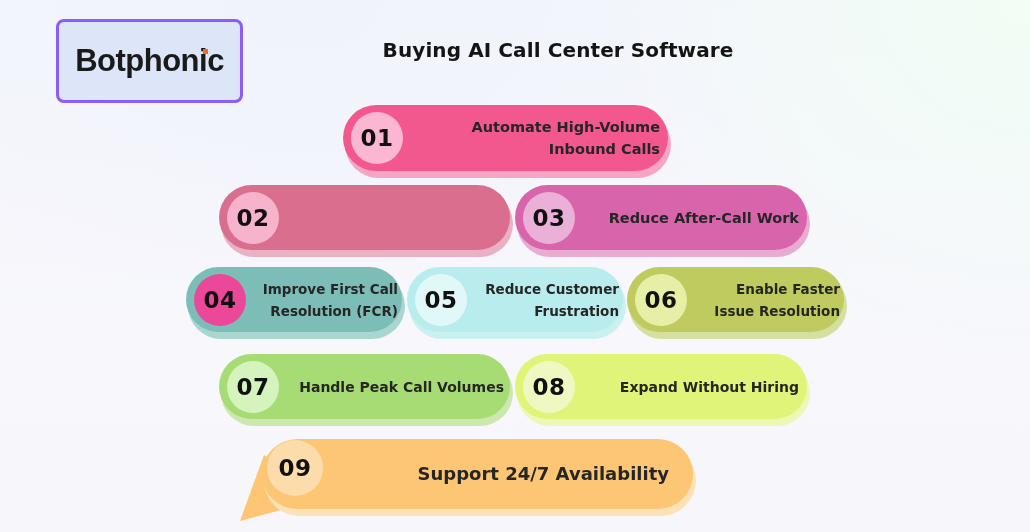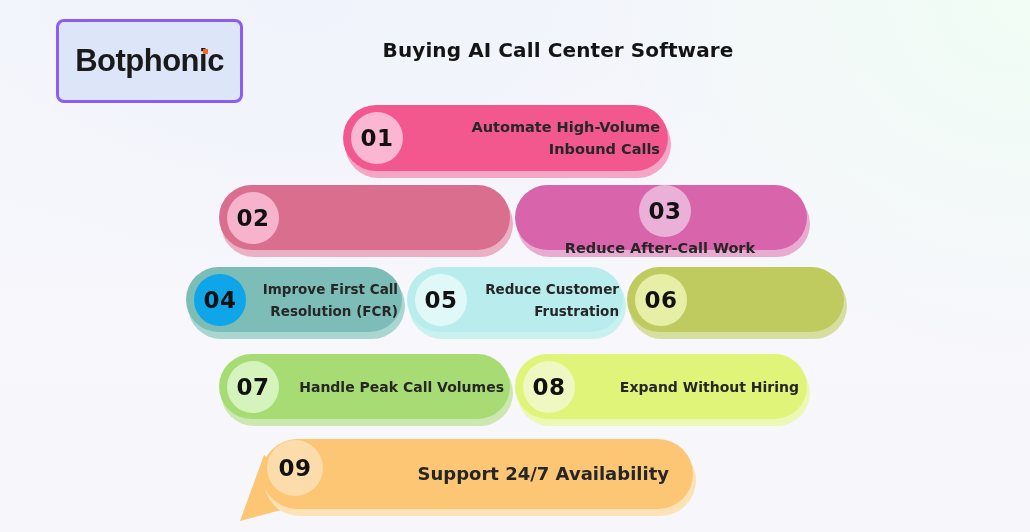--- a/index.html
+++ b/index.html
@@ -118,45 +118,46 @@
   <div class="num" style="background: rgb(251, 183, 209);">01</div>
   <div class="label"><span>Automate High-Volume</span><br><span>Inbound Calls</span></div>
 </div>
 
 <div class="pill" style="left:219px; top:185px; width:291px; height:65px;">
   <div class="shadow" style="background: rgb(234, 176, 195);"></div>
   <div class="face" style="background: rgb(218, 110, 143);"></div>
   <div class="num" style="background: rgb(246, 179, 203);">02</div>
 </div>
 
-<div class="pill" style="left:515px; top:185px; width:292px; height:65px;flex-direction:column;">
+<div class="pill" style="left:515px; top:185px; width:292px; height:65px;">
   <div class="shadow" style="background: rgb(233, 172, 209);"></div>
   <div class="face" style="background: rgb(216, 100, 171);"></div>
   <div class="num" style="background: rgb(234, 176, 216);">03</div>
-  <div class="label" style="padding-left:0; text-align:center; padding-left:6px;"><span>Reduce After-Call Work</span></div>
+  <div class="label" style="padding-left:0; text-align:right; padding-left:6px;"><span>Reduce After-Call Work</span></div>
 </div>
 
 <div class="pill" style="left:186px; top:267px; width:216px; height:65px;">
   <div class="shadow" style="background: rgb(169, 214, 209);"></div>
   <div class="face" style="background: rgb(125, 189, 183);"></div>
-  <div class="num" style="background: #0ea5e9;">04</div>
+  <div class="num" style="background: #ec4899;">04</div>
   <div class="label" style="font-size:13.5px; padding:0 4px 0 0;"><span>Improve First Call</span><br><span>Resolution (FCR)</span></div>
 </div>
 
 <div class="pill" style="left:407px; top:267px; width:216px; height:65px;">
   <div class="shadow" style="background: rgb(201, 241, 240);"></div>
   <div class="face" style="background: rgb(185, 236, 236);"></div>
   <div class="num" style="background: rgb(225, 248, 248);">05</div>
   <div class="label" style="font-size:13.5px; padding:0 4px 0 0;"><span>Reduce Customer</span><br><span>Frustration</span></div>
 </div>
 
 <div class="pill" style="left:627px; top:267px; width:217px; height:65px;">
   <div class="shadow" style="background: rgb(214, 222, 160);"></div>
   <div class="face" style="background: rgb(191, 203, 95);"></div>
   <div class="num" style="background: rgb(231, 239, 166);">06</div>
+  <div class="label" style="font-size:13.5px; padding:0 4px 0 0;"><span>Enable Faster</span><br><span>Issue Resolution</span></div>
 </div>
 
 <div class="pill" style="left:219px; top:354px; width:291px; height:65px;gap:16px;">
   <div class="shadow" style="background: rgb(204, 232, 176);"></div>
   <div class="face" style="background: rgb(167, 220, 117);"></div>
   <div class="num" style="background: rgb(213, 243, 188);">07</div>
   <div class="label" style="font-size:14px; padding:0 6px 0 0;"><span>Handle Peak Call Volumes</span></div>
 </div>
 
 <div class="pill" style="left:515px; top:354px; width:292px; height:65px;">

